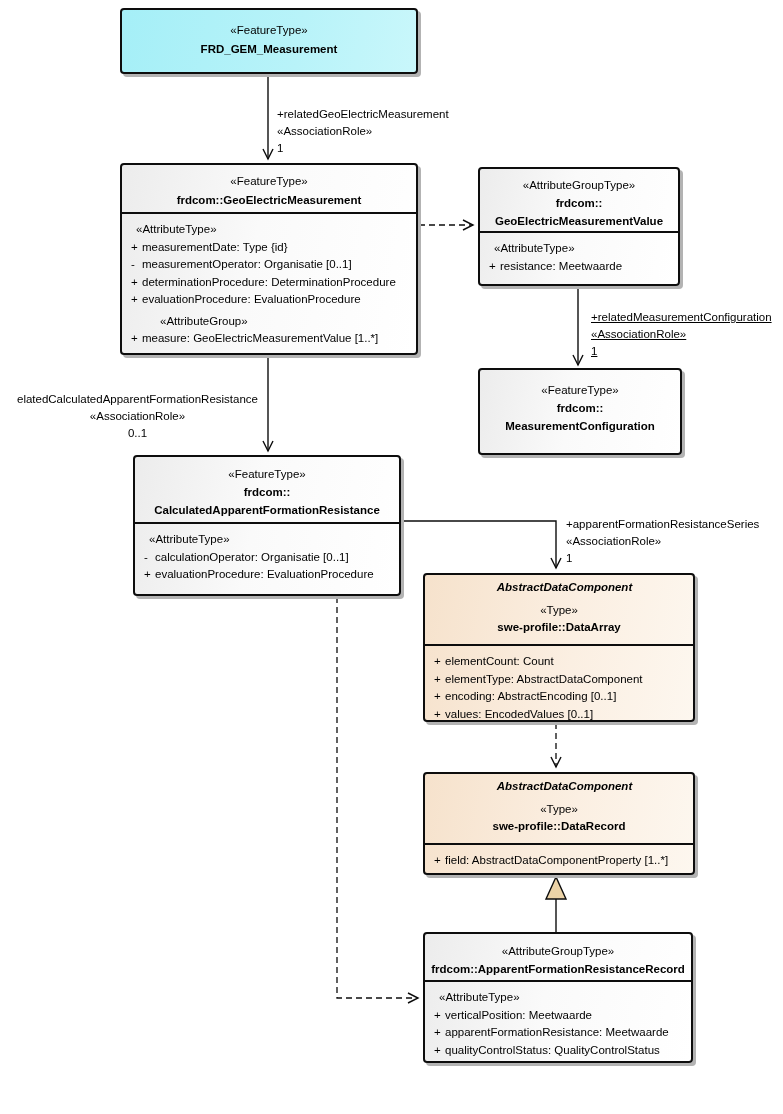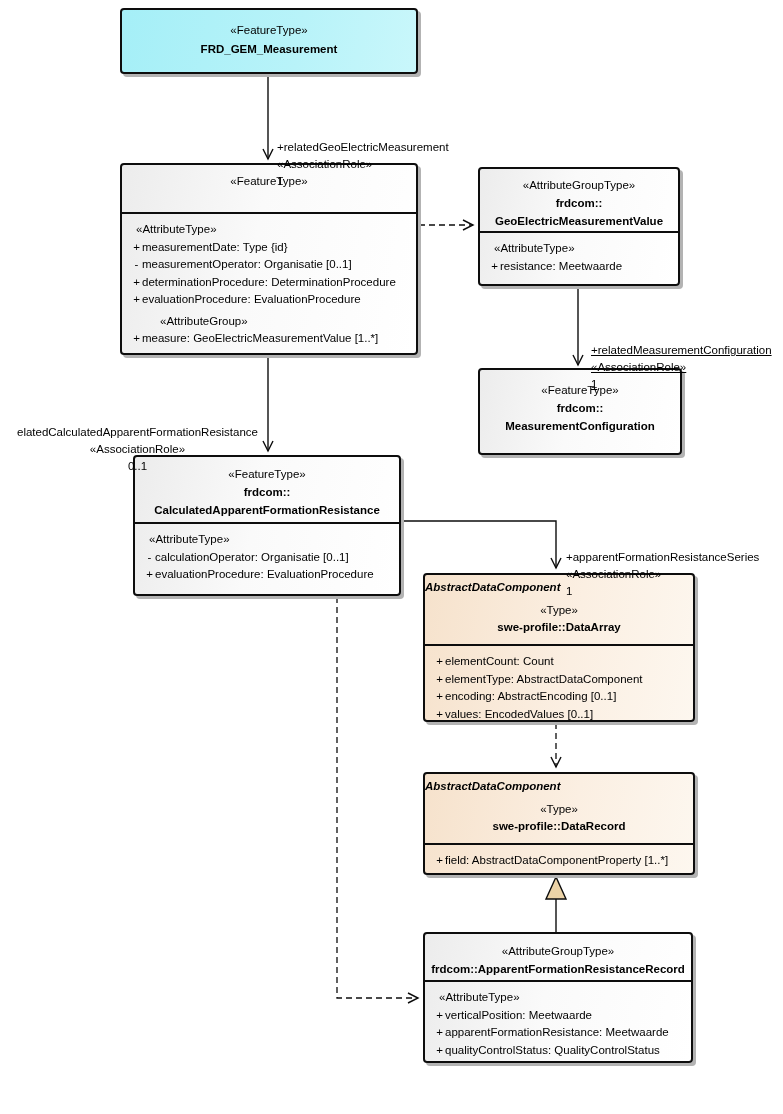--- a/index.html
+++ b/index.html
@@ -14,28 +14,28 @@
     position:absolute;border:2px solid #0d0d0d;border-radius:4px;
     box-shadow:3px 3px 0 #b3b3b3;box-sizing:border-box;
     background:linear-gradient(100deg,#ececec 0%,#fafafa 45%,#ffffff 100%);
   }
   .uml-box.cyan{background:linear-gradient(100deg,#a5eff7 0%,#b8f3f9 60%,#c9f7fb 100%);}
   .uml-box.peach{background:linear-gradient(100deg,#f6e2cc 0%,#fbefe2 55%,#fdf7ef 100%);}
 
   .hdr{text-align:center;line-height:18px;}
   .hdr .stereo{font-weight:400;}
   .hdr .cname{font-weight:700;}
-  .parent-name{text-align:left;font-style:italic;font-weight:600;padding:5px 12px 0 0;line-height:15px;}
-  .body{border-top:2px solid #0d0d0d;padding:7px 2px 6px 0;text-align:center;}
+  .parent-name{text-align:center;font-style:italic;font-weight:600;padding:5px 12px 0 0;line-height:15px;margin-left:23px;}
+  .body{border-top:2px solid #0d0d0d;padding:7px 2px 6px 0;}
   .row{display:flex;line-height:17.5px;white-space:nowrap;}
   .row .sign{flex:none;width:20px;padding-left:9px;box-sizing:border-box;}
   .row.st{padding-left:14px;}
   .row.gap{margin-top:4px;padding-left:38px;}
 
-  .clabel{position:absolute;line-height:17px;white-space:nowrap;margin-top:33px;}
+  .clabel{position:absolute;line-height:17px;white-space:nowrap;}
   .clabel.right{text-align:center;}
 </style>
 </head>
 <body>
 
 <div class="canvas">
 
   <svg class="wires">
     <defs>
       <marker id="open" markerWidth="14" markerHeight="14" refX="12" refY="6" orient="auto" markerUnits="userSpaceOnUse">
@@ -64,20 +64,21 @@
   <div class="uml-box cyan" style="left:120px;top:8px;width:298px;height:66px;">
     <div class="hdr" style="padding-top:11px;line-height:19px;">
       <div class="stereo">«FeatureType»</div>
       <div class="cname">FRD_GEM_Measurement</div>
     </div>
   </div>
 
   <div class="uml-box" style="left:120px;top:163px;width:298px;height:192px;">
     <div class="hdr" style="height:47px;padding-top:7px;line-height:19px;box-sizing:border-box;">
       <div class="stereo">«FeatureType»</div>
+      <div class="cname">frdcom::GeoElectricMeasurement</div>
     </div>
     <div class="body">
       <div class="row st">
           <span>«AttributeType»</span>
         </div>
       <div class="row">
           <span class="sign">+</span>
           <span class="txt">measurementDate: Type {id}</span>
         </div>
       <div class="row">

